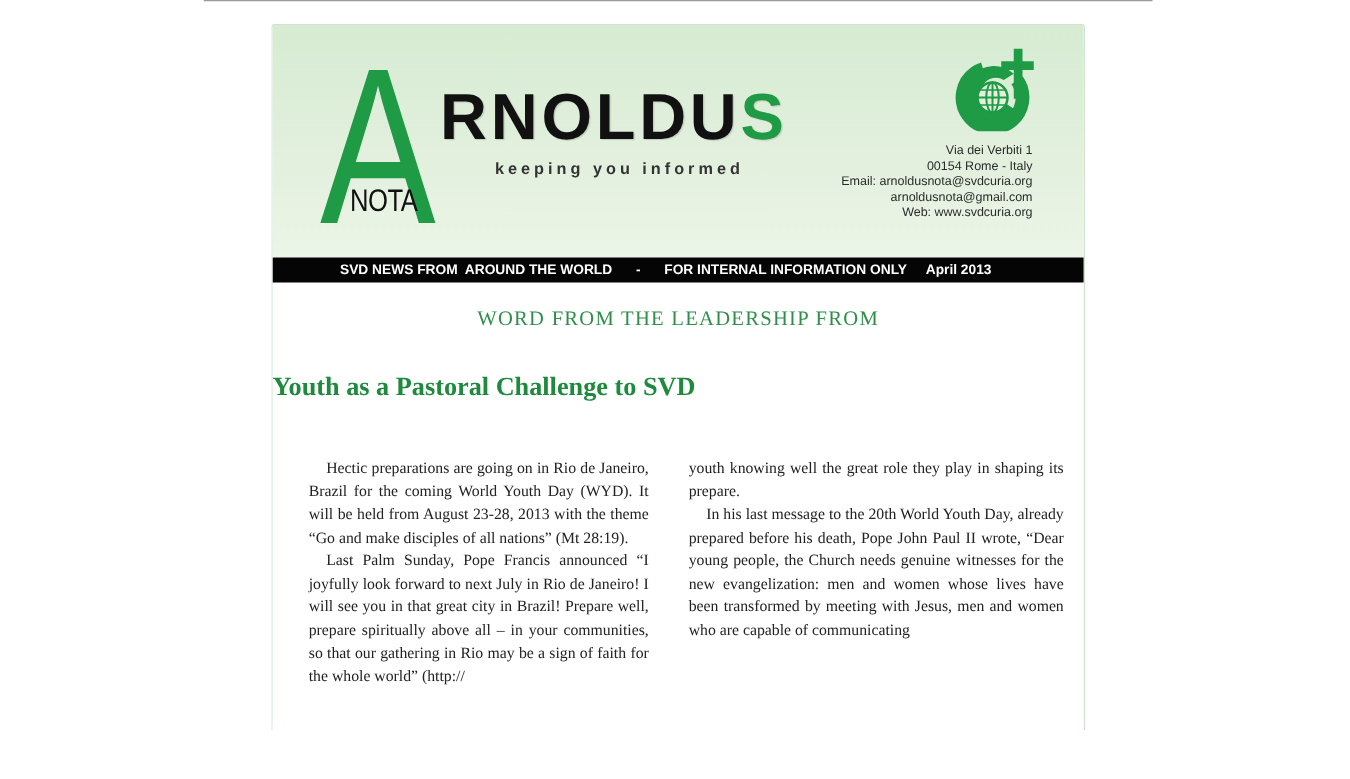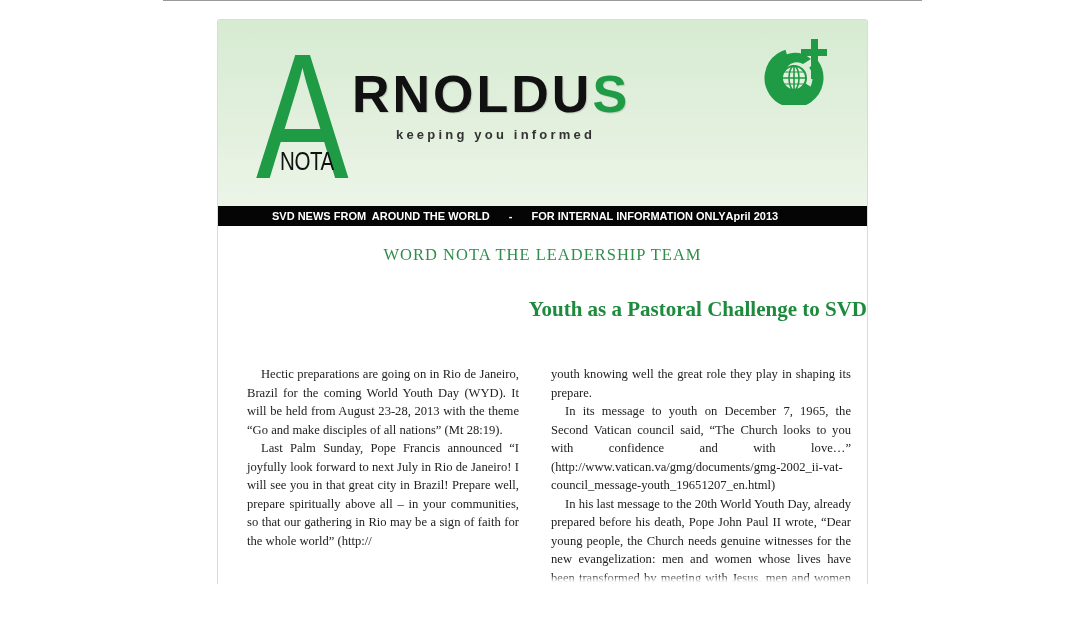--- a/index.html
+++ b/index.html
@@ -72,31 +72,31 @@
       color: #fff;
       font-family: "Liberation Sans", sans-serif;
       font-weight: bold; font-size: 11px;
       display: flex; align-items: center;
       padding-left: 54px;
       white-space: pre;
     }
     .banner span { display: inline-block; }
     .banner .b1 { margin-right: 19px; text-align: center; }
     .banner .sep { margin-right: 19px; }
-    .banner .b2 { }
+    .banner .b2 { margin-right: 15px; }
     .section-head {
       position: absolute; left: 0; top: 225px; width: 100%;
       text-align: center;
       font-family: "Liberation Serif", serif;
       font-size: 16.5px; color: #2f8f4a;
       letter-spacing: 1px;
     }
     .article-title {
       position: absolute; left: 0; top: 277px; width: 100%;
-      text-align: right;
+      text-align: left;
       font-family: "Liberation Serif", serif;
       font-weight: bold; font-size: 21px; color: #1e8a3e;
     }
     .col {
       position: absolute; top: 345px; width: 272px;
       font-family: "Liberation Serif", serif;
       font-size: 12.6px; line-height: 18.5px; color: #222;
       text-align: justify;
     }
     .col.left { left: 29px; }
@@ -130,38 +130,44 @@
       <ellipse cx="31" cy="41" rx="5" ry="12" fill="none" stroke="#1f9a45" stroke-width="1.6"></ellipse>
       <line x1="31" y1="29" x2="31" y2="53" stroke="#1f9a45" stroke-width="1.6"></line>
       <line x1="19" y1="41" x2="43" y2="41" stroke="#1f9a45" stroke-width="1.6"></line>
       <line x1="21" y1="35" x2="41" y2="35" stroke="#1f9a45" stroke-width="1.2"></line>
       <line x1="21" y1="47" x2="41" y2="47" stroke="#1f9a45" stroke-width="1.2"></line>
 
       <rect x="48" y="2" width="7" height="40" fill="#1f9a45"></rect>
       <rect x="38" y="12" width="26" height="7" fill="#1f9a45"></rect>
     </svg>
 
+    <div class="address">
+      <div>Via dei Verbiti 1</div>
+      <div>00154 Rome - Italy</div>
+      <div>Email: arnoldusnota@svdcuria.org</div>
+      <div>arnoldusnota@gmail.com</div>
+      <div>Web: www.svdcuria.org</div>
+    </div>
   </div>
 
   <div class="banner">
     <span class="b1">SVD NEWS FROM  AROUND THE WORLD</span>
     <span class="sep">-</span>
     <span class="b2">FOR INTERNAL INFORMATION ONLY</span>
     <span>April 2013</span>
   </div>
 
-  <div class="section-head">WORD NOTA THE LEADERSHIP TEAM</div>
+  <div class="section-head">WORD FROM THE LEADERSHIP FROM</div>
 
   <div class="article-title">Youth as a Pastoral Challenge to SVD</div>
 
   <div class="col left">
     <p>Hectic preparations are going on in Rio de Janeiro, Brazil for the coming World Youth Day (WYD). It will be held from August 23-28, 2013 with the theme “Go and make disciples of all nations” (Mt 28:19).</p>
     <p>Last Palm Sunday, Pope Francis announced “I joyfully look forward to next July in Rio de Janeiro! I will see you in that great city in Brazil! Prepare well, prepare spiritually above all – in your communities, so that our gathering in Rio may be a sign of faith for the whole world” (http://</p>
   </div>
 
   <div class="col right">
     <p class="noindent">youth knowing well the great role they play in shaping its prepare.</p>
-    <p>In its message to youth on December 7, 1965, the Second Vatican council said, “The Church looks to you with confidence and with love…” (http://www.vatican.va/gmg/documents/gmg-2002_ii-vat-council_message-youth_19651207_en.html)</p>
     <p>In his last message to the 20th World Youth Day, already prepared before his death, Pope John Paul II wrote, “Dear young people, the Church needs genuine witnesses for the new evangelization: men and women whose lives have been transformed by meeting with Jesus, men and women who are capable of communicating</p>
   </div>
 
   <div class="fade"></div>
 </div>
 
 </body></html>

